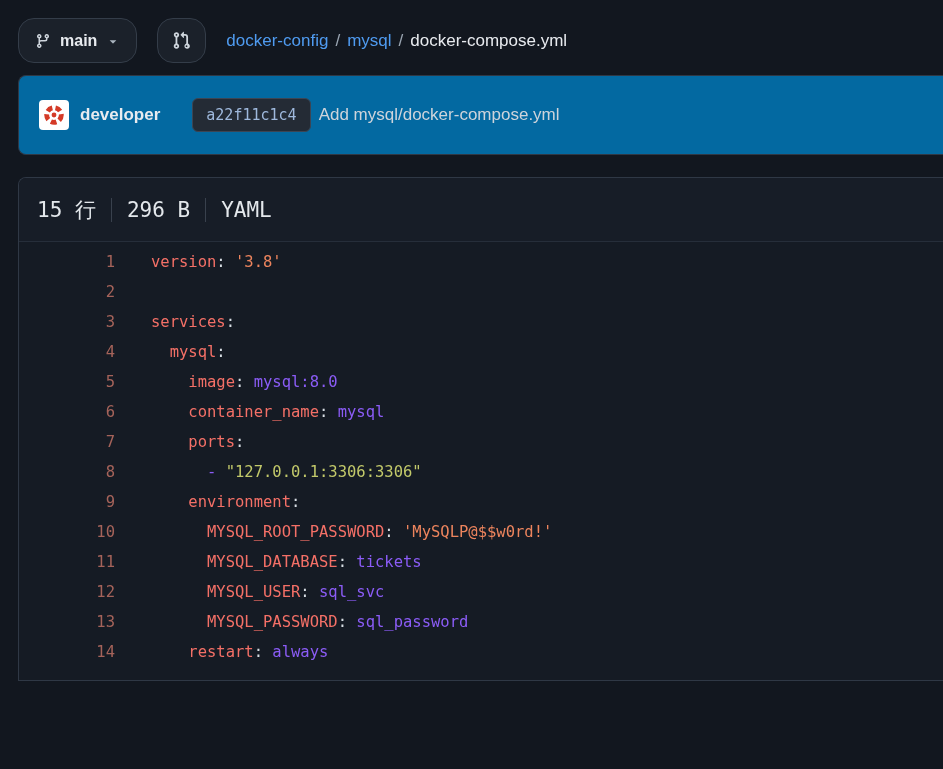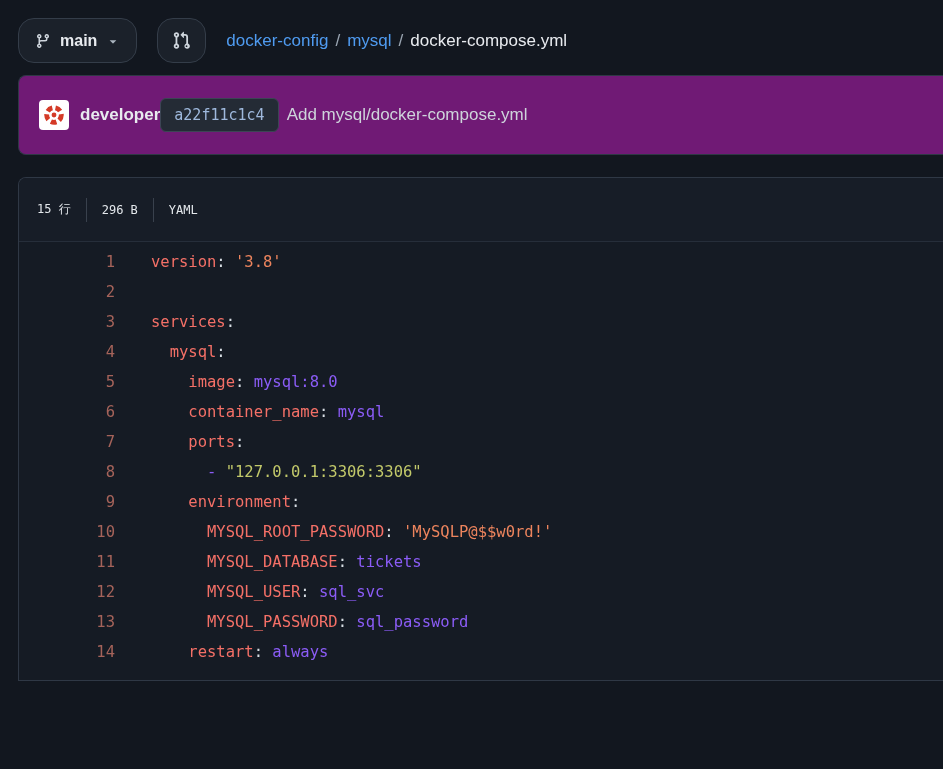--- a/index.html
+++ b/index.html
@@ -11,34 +11,34 @@
   .btn{display:inline-flex;align-items:center;gap:9px;height:45px;padding:0 16px;
        background:#1b212a;border:1px solid #343d49;border-radius:16px;cursor:pointer}
   .btn svg{display:block}
   .branch-label{font-weight:700;font-size:16px;color:#e8ebef}
   .breadcrumb{font-size:17px;display:flex;align-items:center;gap:7px;white-space:nowrap}
   .bc-link{color:#4f9bf0;text-decoration:none;cursor:pointer}
   .bc-sep{color:#9aa5b1}
   .bc-cur{color:#e8ebef}
 
   
-  .commit-bar{margin:12px 0 0 18px;height:80px;background:#701a75;border:1px solid #2f3845;
+  .commit-bar{margin:12px 0 0 18px;height:80px;background:#0369a1;border:1px solid #2f3845;
               border-right:none;border-radius:8px 0 0 8px;display:flex;align-items:center;padding:0 20px}
   .avatar{width:30px;height:30px;border-radius:4px;background:#ffffff;flex:none;
           display:flex;align-items:center;justify-content:center;overflow:hidden;cursor:pointer}
   .author{margin-left:11px;font-weight:700;font-size:17px;color:#e8ebef;cursor:pointer}
-  .sha{margin-left:0;font-family:"DejaVu Sans Mono",monospace;font-size:15px;color:#9fb9dd;
+  .sha{margin-left:32px;font-family:"DejaVu Sans Mono",monospace;font-size:15px;color:#9fb9dd;
        background:#242b35;border:1px solid #3c4554;border-radius:6px;padding:7px 13px;cursor:pointer}
   .msg{margin-left:8px;font-size:17px;color:#ced4db}
 
   
   .file-card{margin:22px 0 0 18px;background:#151b24;border:1px solid #2f3845;border-right:none;
              border-radius:8px 0 0 0;height:504px;overflow:hidden}
   .file-header{height:64px;display:flex;align-items:center;gap:15px;padding:0 18px;background:#171d27;
-               border-bottom:1px solid #262e3a;font-family:"DejaVu Sans Mono",monospace;font-size:12px;color:#e4e8ec}
+               border-bottom:1px solid #262e3a;font-family:"DejaVu Sans Mono",monospace;font-size:21px;color:#e4e8ec}
   .vdiv{width:1px;height:24px;background:#39414d;flex:none}
 
   .code-block{padding-top:5px;font-family:"DejaVu Sans Mono",monospace;font-size:15.5px}
   .code-row{display:flex;height:30px;line-height:30px;white-space:pre}
   .ln{width:96px;flex:none;text-align:right;color:#a5635a;cursor:pointer;user-select:none}
   .src{margin-left:36px}
   .tk-key{color:#f47067}
   .tk-pun{color:#d7dde3}
   .tk-pl{color:#8b5cf6}
   .tk-str{color:#ec845d}

